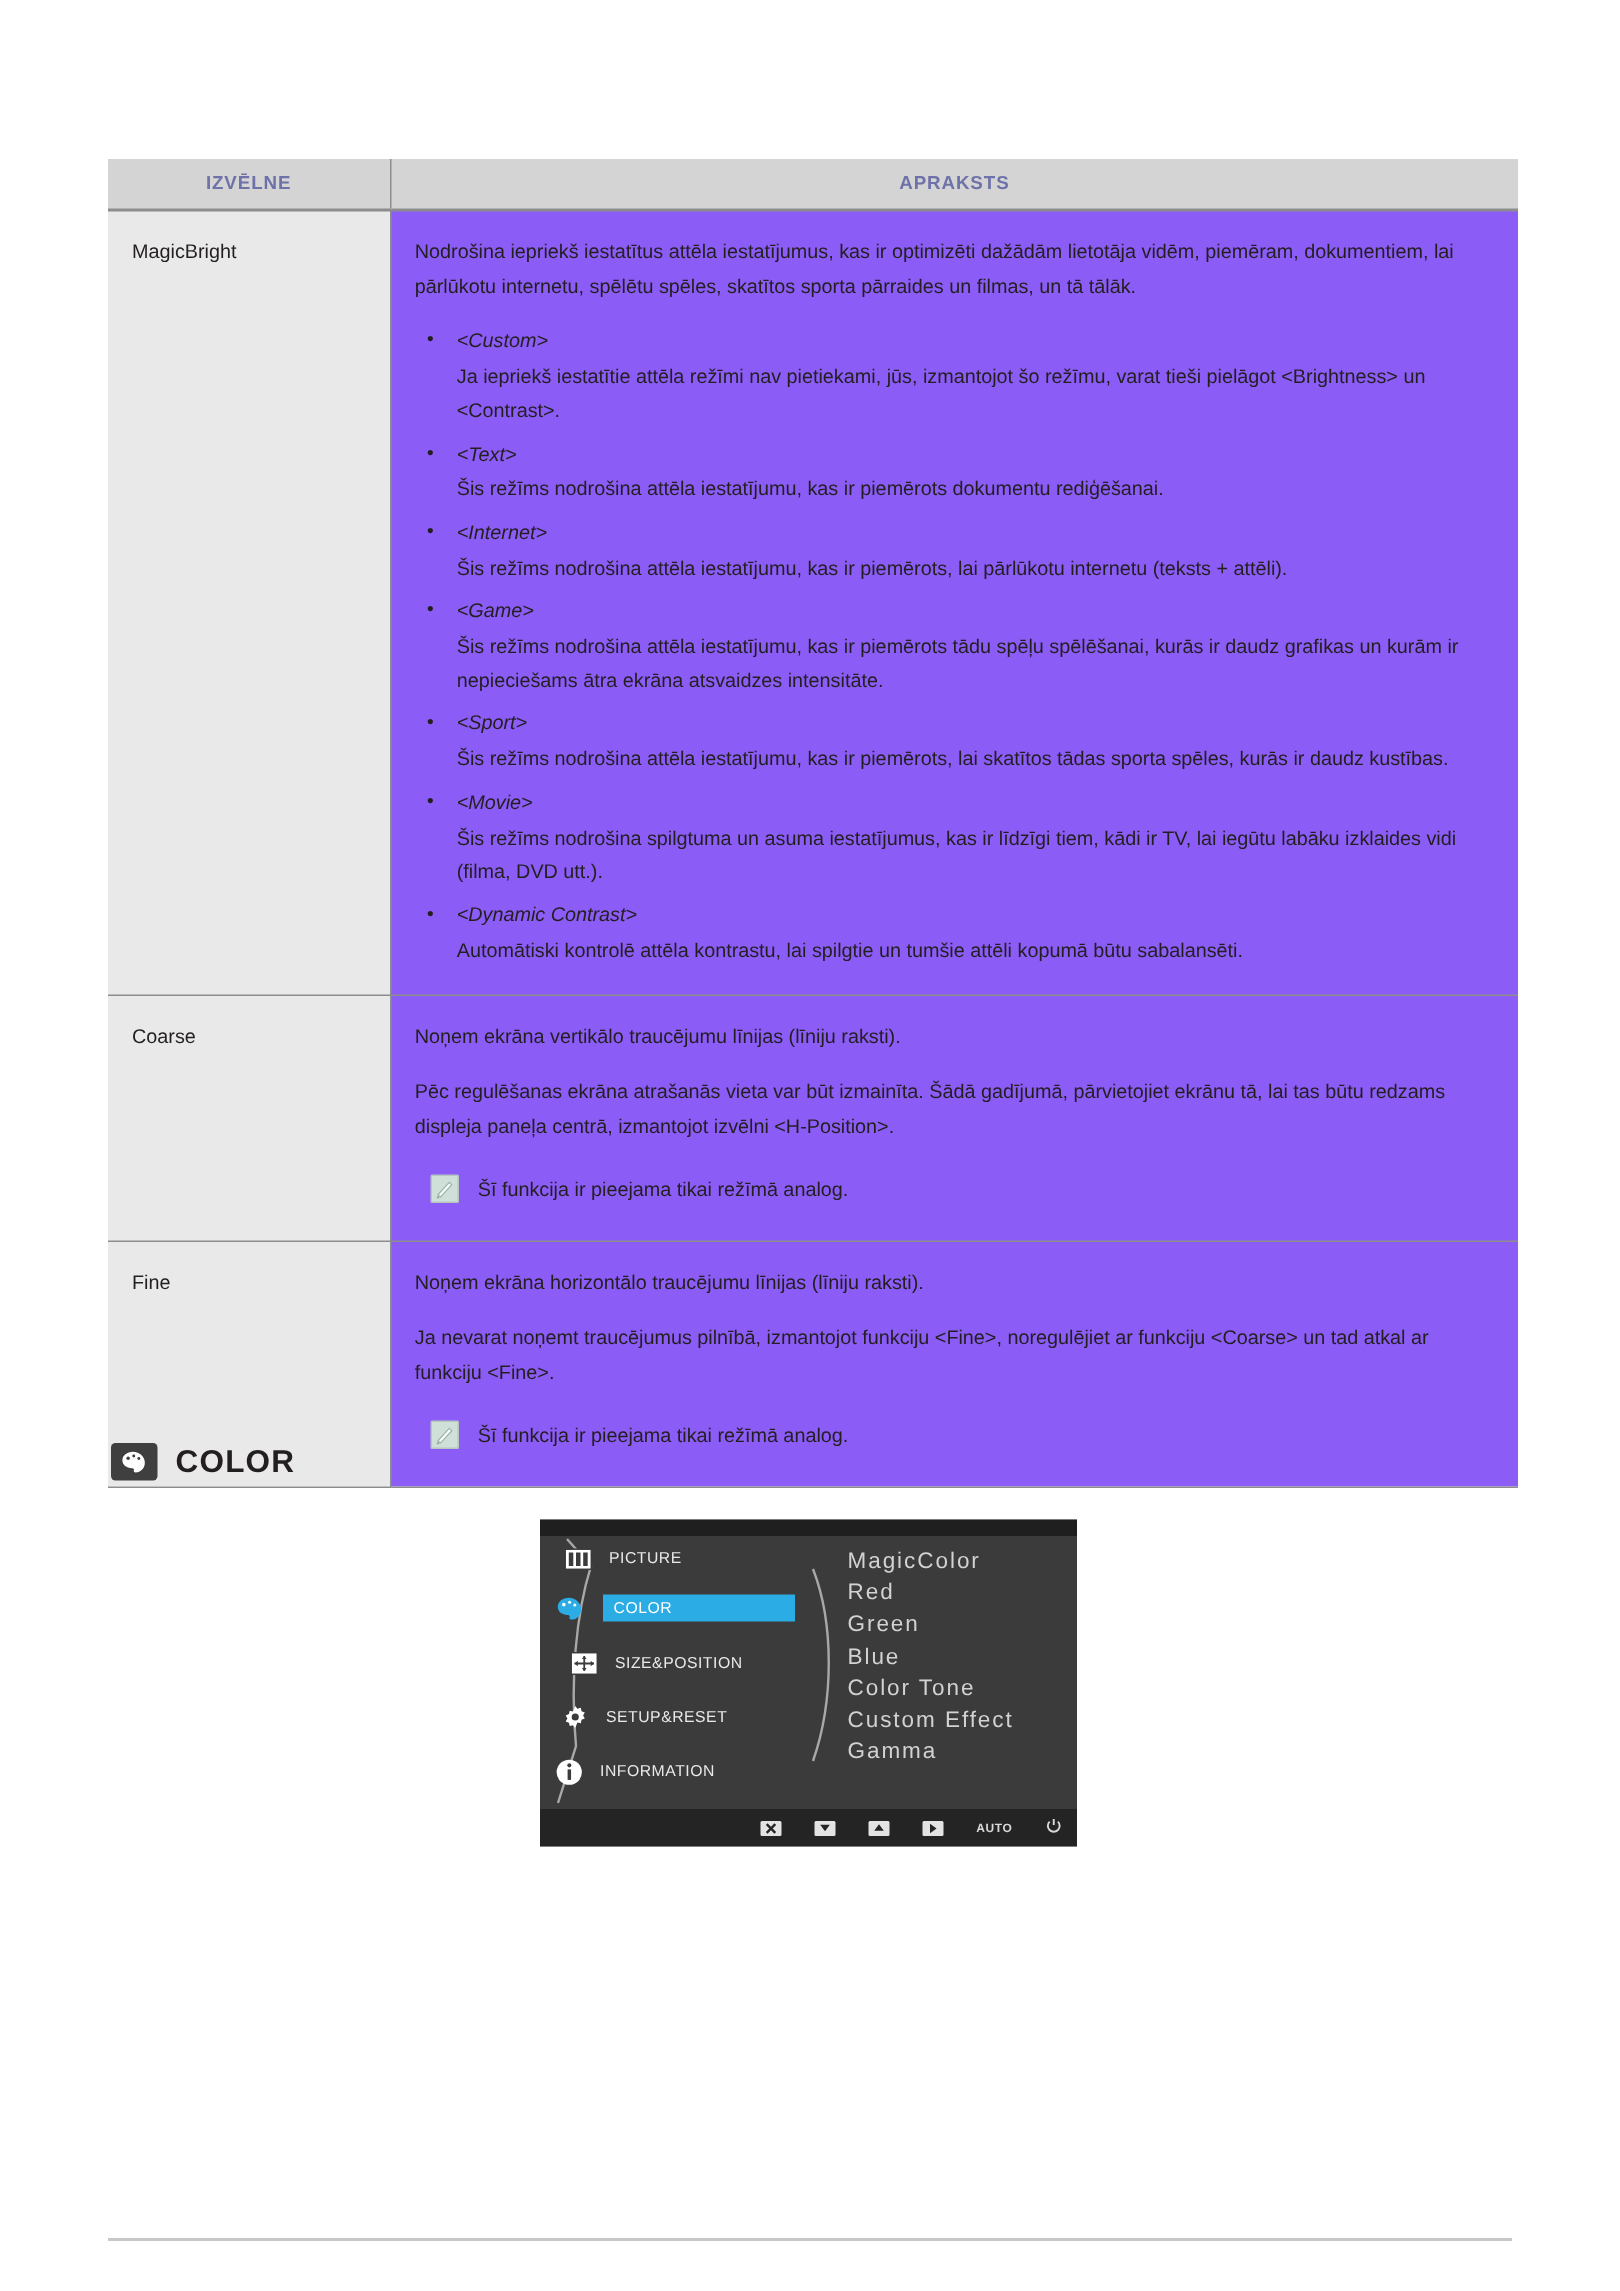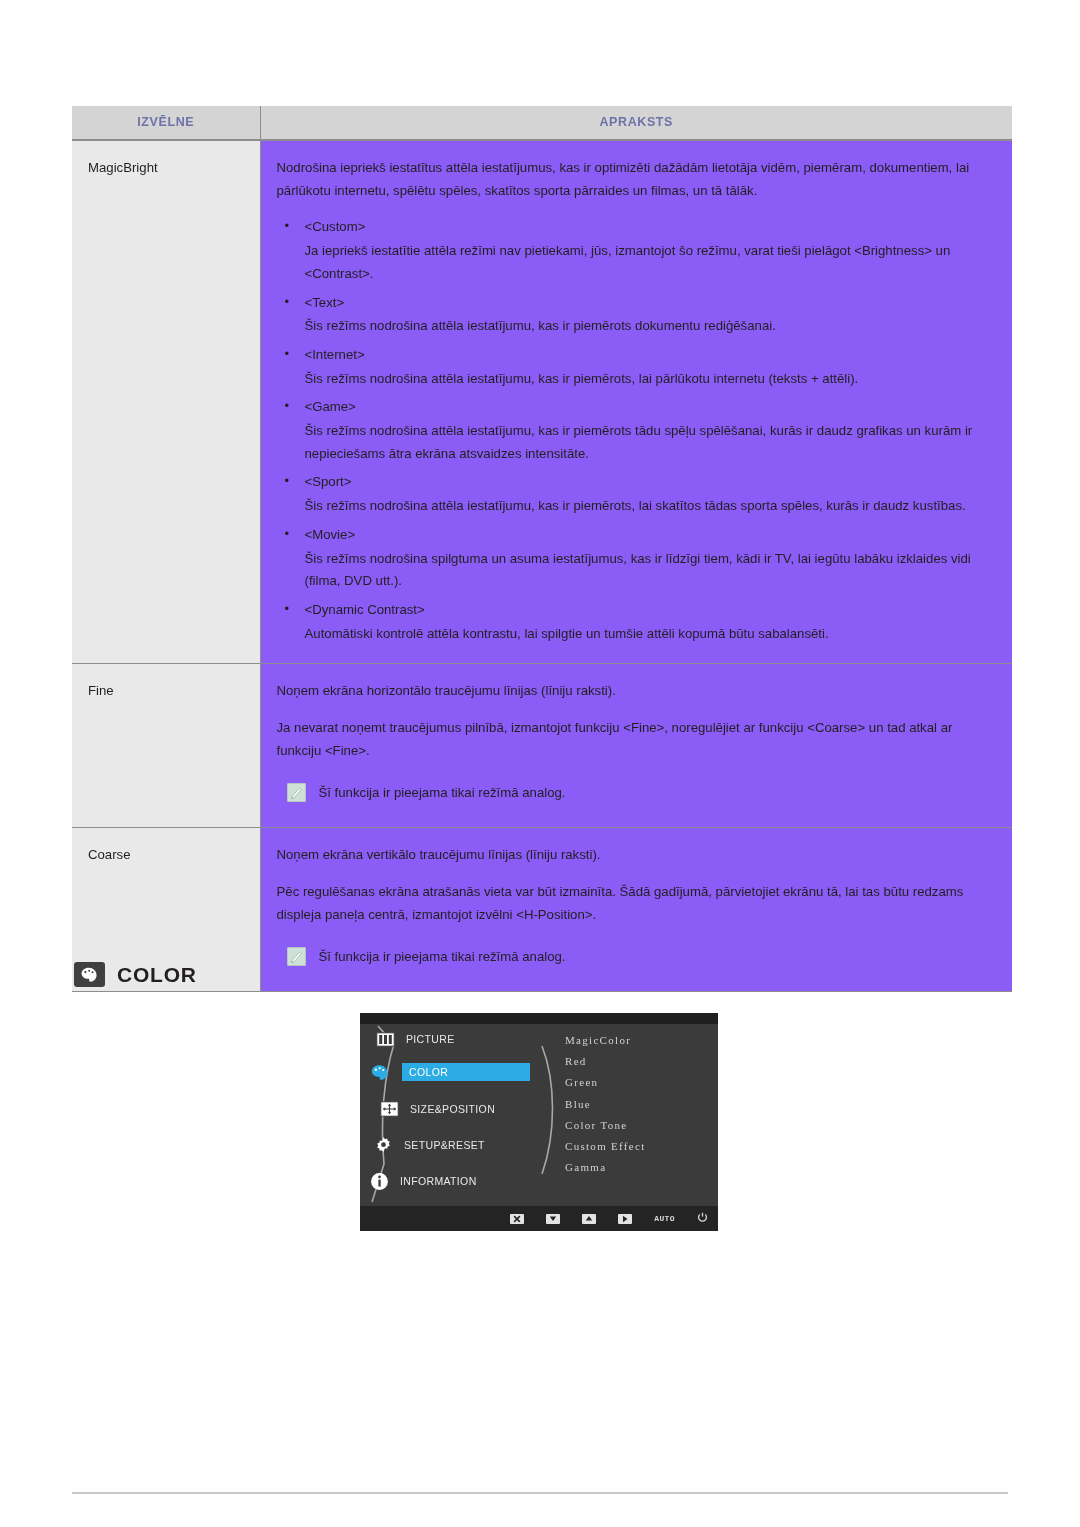--- a/index.html
+++ b/index.html
@@ -67,20 +67,21 @@
 
   .para { margin: 0 0 14px 0; }
   .para:last-child { margin-bottom: 0; }
 
   .bullet-list { margin: 0; padding: 0; list-style: none; }
   .bullet-item { margin: 0 0 2px 0; }
   .bullet-head {
     position: relative;
     padding-left: 28px;
     margin: 0 0 1px 0;
+    font-style: italic;
   }
   .bullet-head::before {
     content: "\2022";
     position: absolute;
     left: 8px;
     top: -1px;
     font-size: 13px;
     color: #231f20;
   }
   .bullet-body {
@@ -197,46 +198,44 @@
   }
 
   .osd-right {
     position: absolute;
     left: 205px;
     top: 6px;
     width: 150px;
   }
   .osd-sub {
     color: #d2d2d2;
-    font-size: 11px;
+    font-size: 15px;
     letter-spacing: 1.3px;
     line-height: 21.2px;
     white-space: nowrap;
-    font-family: Liberation Serif, serif;
   }
 
   .osd-footer {
     position: absolute;
     left: 0;
     bottom: 0;
     width: 100%;
     height: 25px;
     background: #242424;
     display: flex;
     align-items: center;
     justify-content: flex-end;
     padding-right: 10px;
     gap: 22px;
   }
   .osd-key {
     display: flex;
     align-items: center;
     justify-content: center;
     color: #d8d8d8;
-    font-family: Liberation Mono, monospace;
   }
   .osd-key-box {
     width: 14px; height: 10px;
     background: #e3e3e3;
     display: flex; align-items: center; justify-content: center;
     border-radius: 1px;
   }
   .osd-key-text {
     font-size: 8px;
     letter-spacing: 0.4px;
@@ -309,57 +308,57 @@
             </li>
             <li class="bullet-item">
               <div class="bullet-head">&lt;Movie&gt;</div>
               <div class="bullet-body">Šis režīms nodrošina spilgtuma un asuma iestatījumus, kas ir līdzīgi tiem, kādi ir TV, lai iegūtu labāku izklaides vidi (filma, DVD utt.).</div>
             </li>
             <li class="bullet-item">
               <div class="bullet-head">&lt;Dynamic Contrast&gt;</div>
               <div class="bullet-body">Automātiski kontrolē attēla kontrastu, lai spilgtie un tumšie attēli kopumā būtu sabalansēti.</div>
             </li>
           </ul>
+        </td>
+      </tr>
+
+      <tr>
+        <td class="cell-menu">Coarse</td>
+        <td class="cell-desc">
+          <p class="para">Noņem ekrāna vertikālo traucējumu līnijas (līniju raksti).</p>
+          <p class="para">Pēc regulēšanas ekrāna atrašanās vieta var būt izmainīta. Šādā gadījumā, pārvietojiet ekrānu tā, lai tas būtu redzams displeja paneļa centrā, izmantojot izvēlni &lt;H-Position&gt;.</p>
+          <div class="note">
+            <span class="note-icon">
+              <svg width="17" height="17" viewBox="0 0 17 17" aria-hidden="true">
+                <path d="M4 12.5 L11.5 4.2 L13.2 5.8 L5.7 14 Z" fill="#ffffff" stroke="#9ab5ab" stroke-width="0.8"></path>
+                <path d="M3.6 13 L5.3 14.5 L3.1 15 Z" fill="#8fa9a0"></path>
+              </svg>
+            </span>
+            <span class="note-text">Šī funkcija ir pieejama tikai režīmā analog.</span>
+          </div>
         </td>
       </tr>
 
       <tr>
         <td class="cell-menu">Fine</td>
         <td class="cell-desc">
           <p class="para">Noņem ekrāna horizontālo traucējumu līnijas (līniju raksti).</p>
           <p class="para">Ja nevarat noņemt traucējumus pilnībā, izmantojot funkciju &lt;Fine&gt;, noregulējiet ar funkciju &lt;Coarse&gt; un tad atkal ar funkciju &lt;Fine&gt;.</p>
           <div class="note">
             <span class="note-icon">
               <svg width="17" height="17" viewBox="0 0 17 17" aria-hidden="true">
                 <path d="M4 12.5 L11.5 4.2 L13.2 5.8 L5.7 14 Z" fill="#ffffff" stroke="#9ab5ab" stroke-width="0.8"></path>
                 <path d="M3.6 13 L5.3 14.5 L3.1 15 Z" fill="#8fa9a0"></path>
               </svg>
             </span>
             <span class="note-text">Šī funkcija ir pieejama tikai režīmā analog.</span>
           </div>
         </td>
       </tr>
 
-      <tr>
-        <td class="cell-menu">Coarse</td>
-        <td class="cell-desc">
-          <p class="para">Noņem ekrāna vertikālo traucējumu līnijas (līniju raksti).</p>
-          <p class="para">Pēc regulēšanas ekrāna atrašanās vieta var būt izmainīta. Šādā gadījumā, pārvietojiet ekrānu tā, lai tas būtu redzams displeja paneļa centrā, izmantojot izvēlni &lt;H-Position&gt;.</p>
-          <div class="note">
-            <span class="note-icon">
-              <svg width="17" height="17" viewBox="0 0 17 17" aria-hidden="true">
-                <path d="M4 12.5 L11.5 4.2 L13.2 5.8 L5.7 14 Z" fill="#ffffff" stroke="#9ab5ab" stroke-width="0.8"></path>
-                <path d="M3.6 13 L5.3 14.5 L3.1 15 Z" fill="#8fa9a0"></path>
-              </svg>
-            </span>
-            <span class="note-text">Šī funkcija ir pieejama tikai režīmā analog.</span>
-          </div>
-        </td>
-      </tr>
-
     </tbody>
   </table>
 
   <div class="section-head">
     <span class="section-icon">
       <svg width="21" height="17" viewBox="0 0 24 20" aria-hidden="true">
         <path d="M11 2.2c-4.6 0-8.3 2.9-8.3 6.6 0 3.6 3.3 6.2 7.4 6.2 1.1 0 1.7.5 1.7 1.2 0 .4-.2.7-.2 1.1 0 .7.6 1.1 1.4 1.1 4.1 0 7.3-3.4 7.3-7.6 0-4.6-4-8.6-9.3-8.6z" fill="#ffffff"></path>
         <circle cx="7.2" cy="7.2" r="1.35" fill="#3f3f3f"></circle>
         <circle cx="11.6" cy="5.5" r="1.15" fill="#3f3f3f"></circle>
         <circle cx="15.6" cy="7.4" r="1.15" fill="#3f3f3f"></circle>

